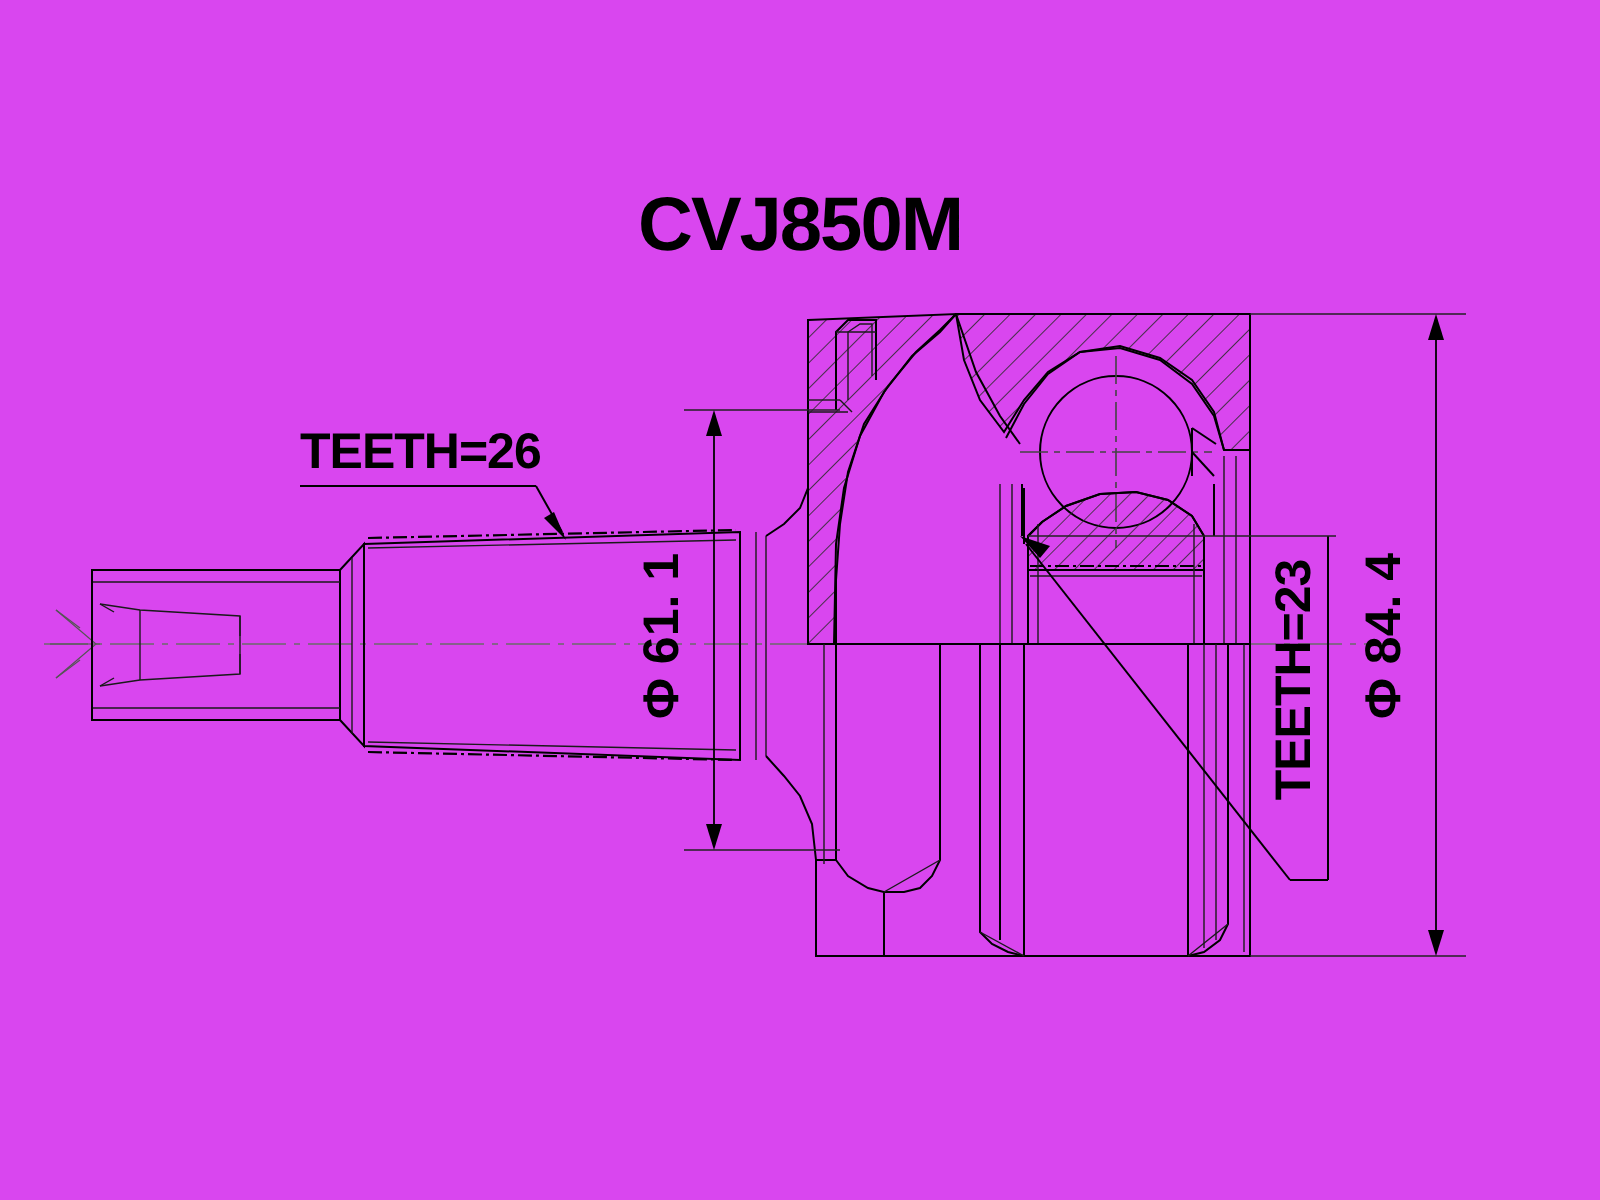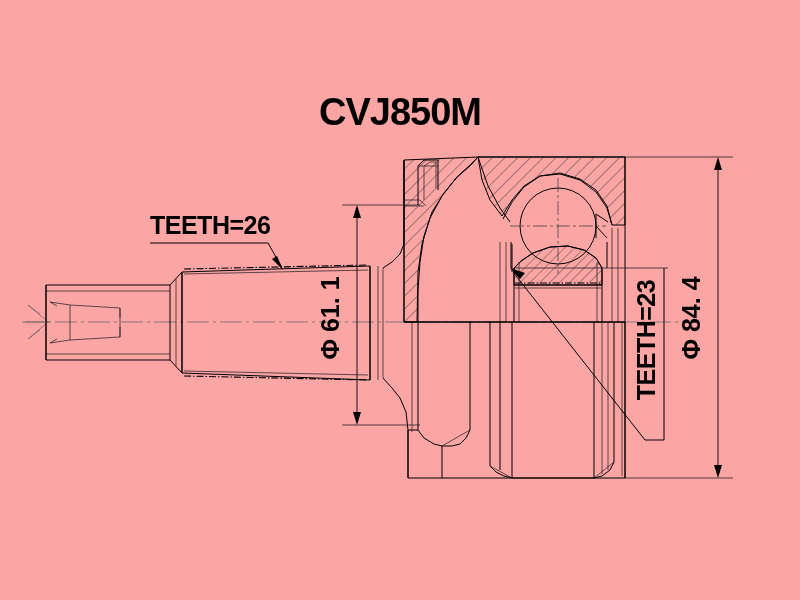--- a/index.html
+++ b/index.html
@@ -11,21 +11,21 @@
   body {
     width: 800px;
     height: 600px;
     overflow: hidden;
     font-family: "Liberation Sans", sans-serif;
   }
   #drawing-root {
     position: relative;
     width: 800px;
     height: 600px;
-    background: #fca5a5;
+    background: #d946ef;
   }
   svg#cv-joint-drawing {
     display: block;
     width: 800px;
     height: 600px;
   }
   .ln {
     fill: none;
     stroke: #000000;
     stroke-width: 1;

